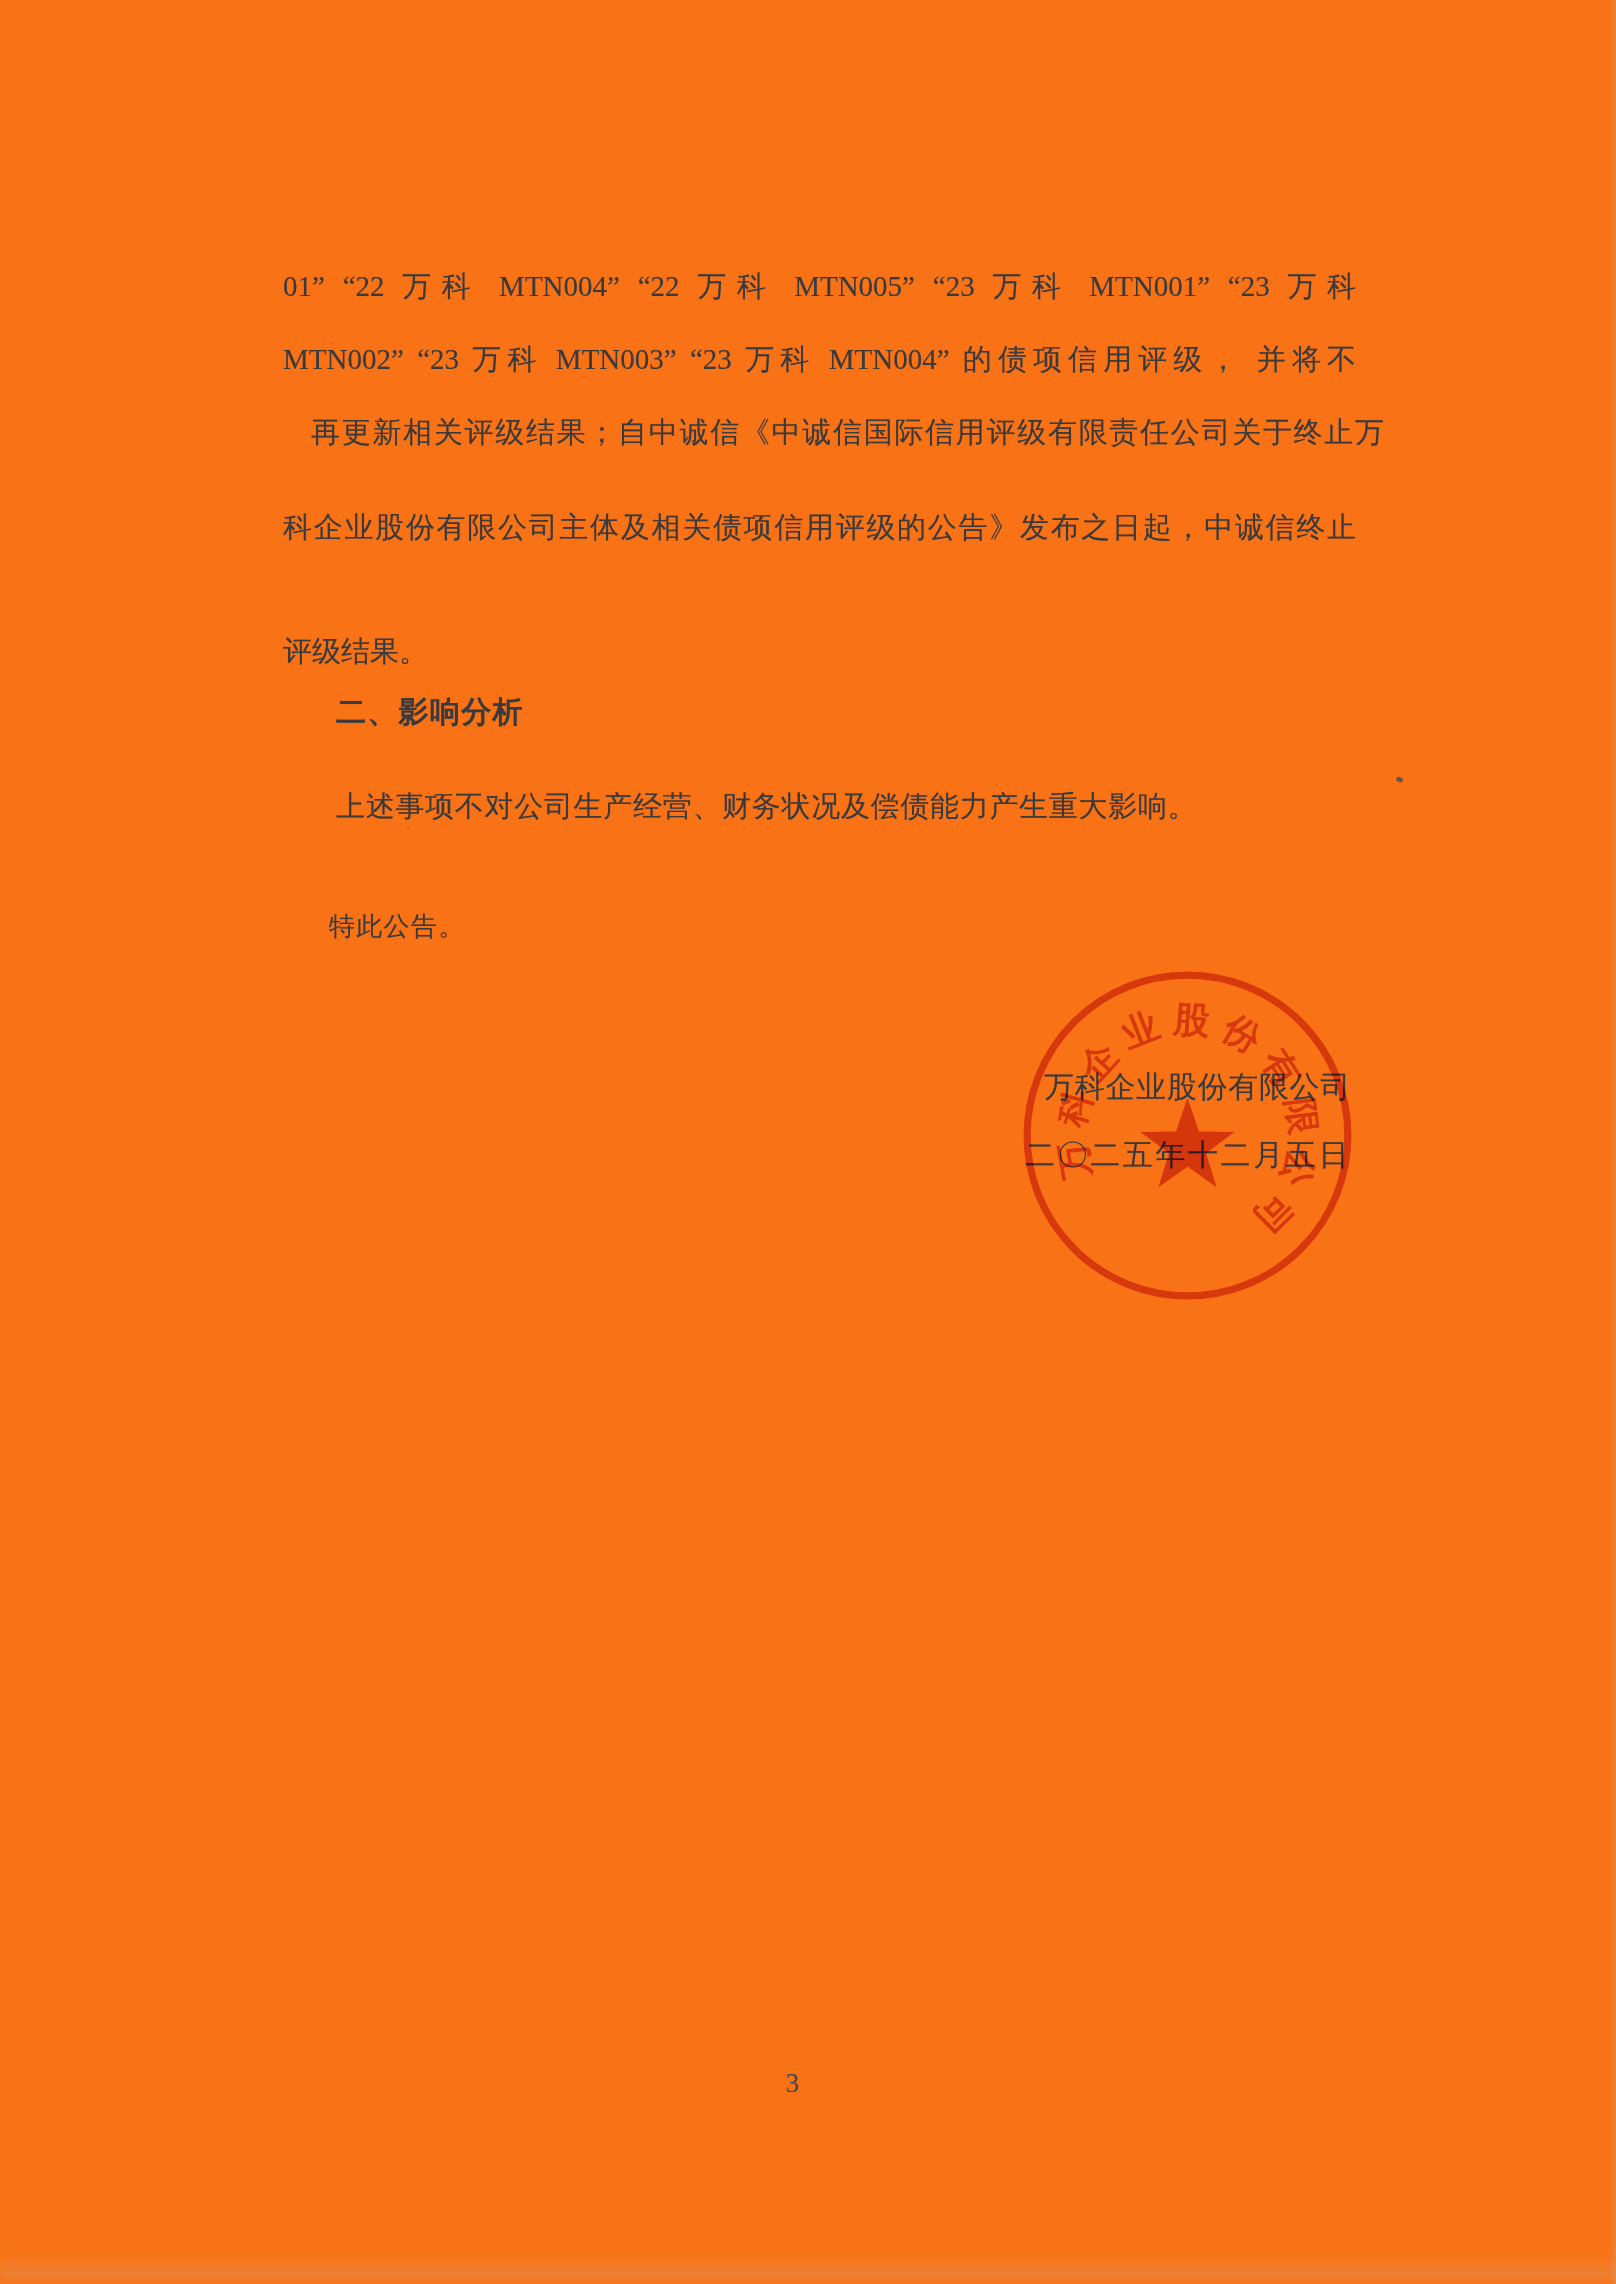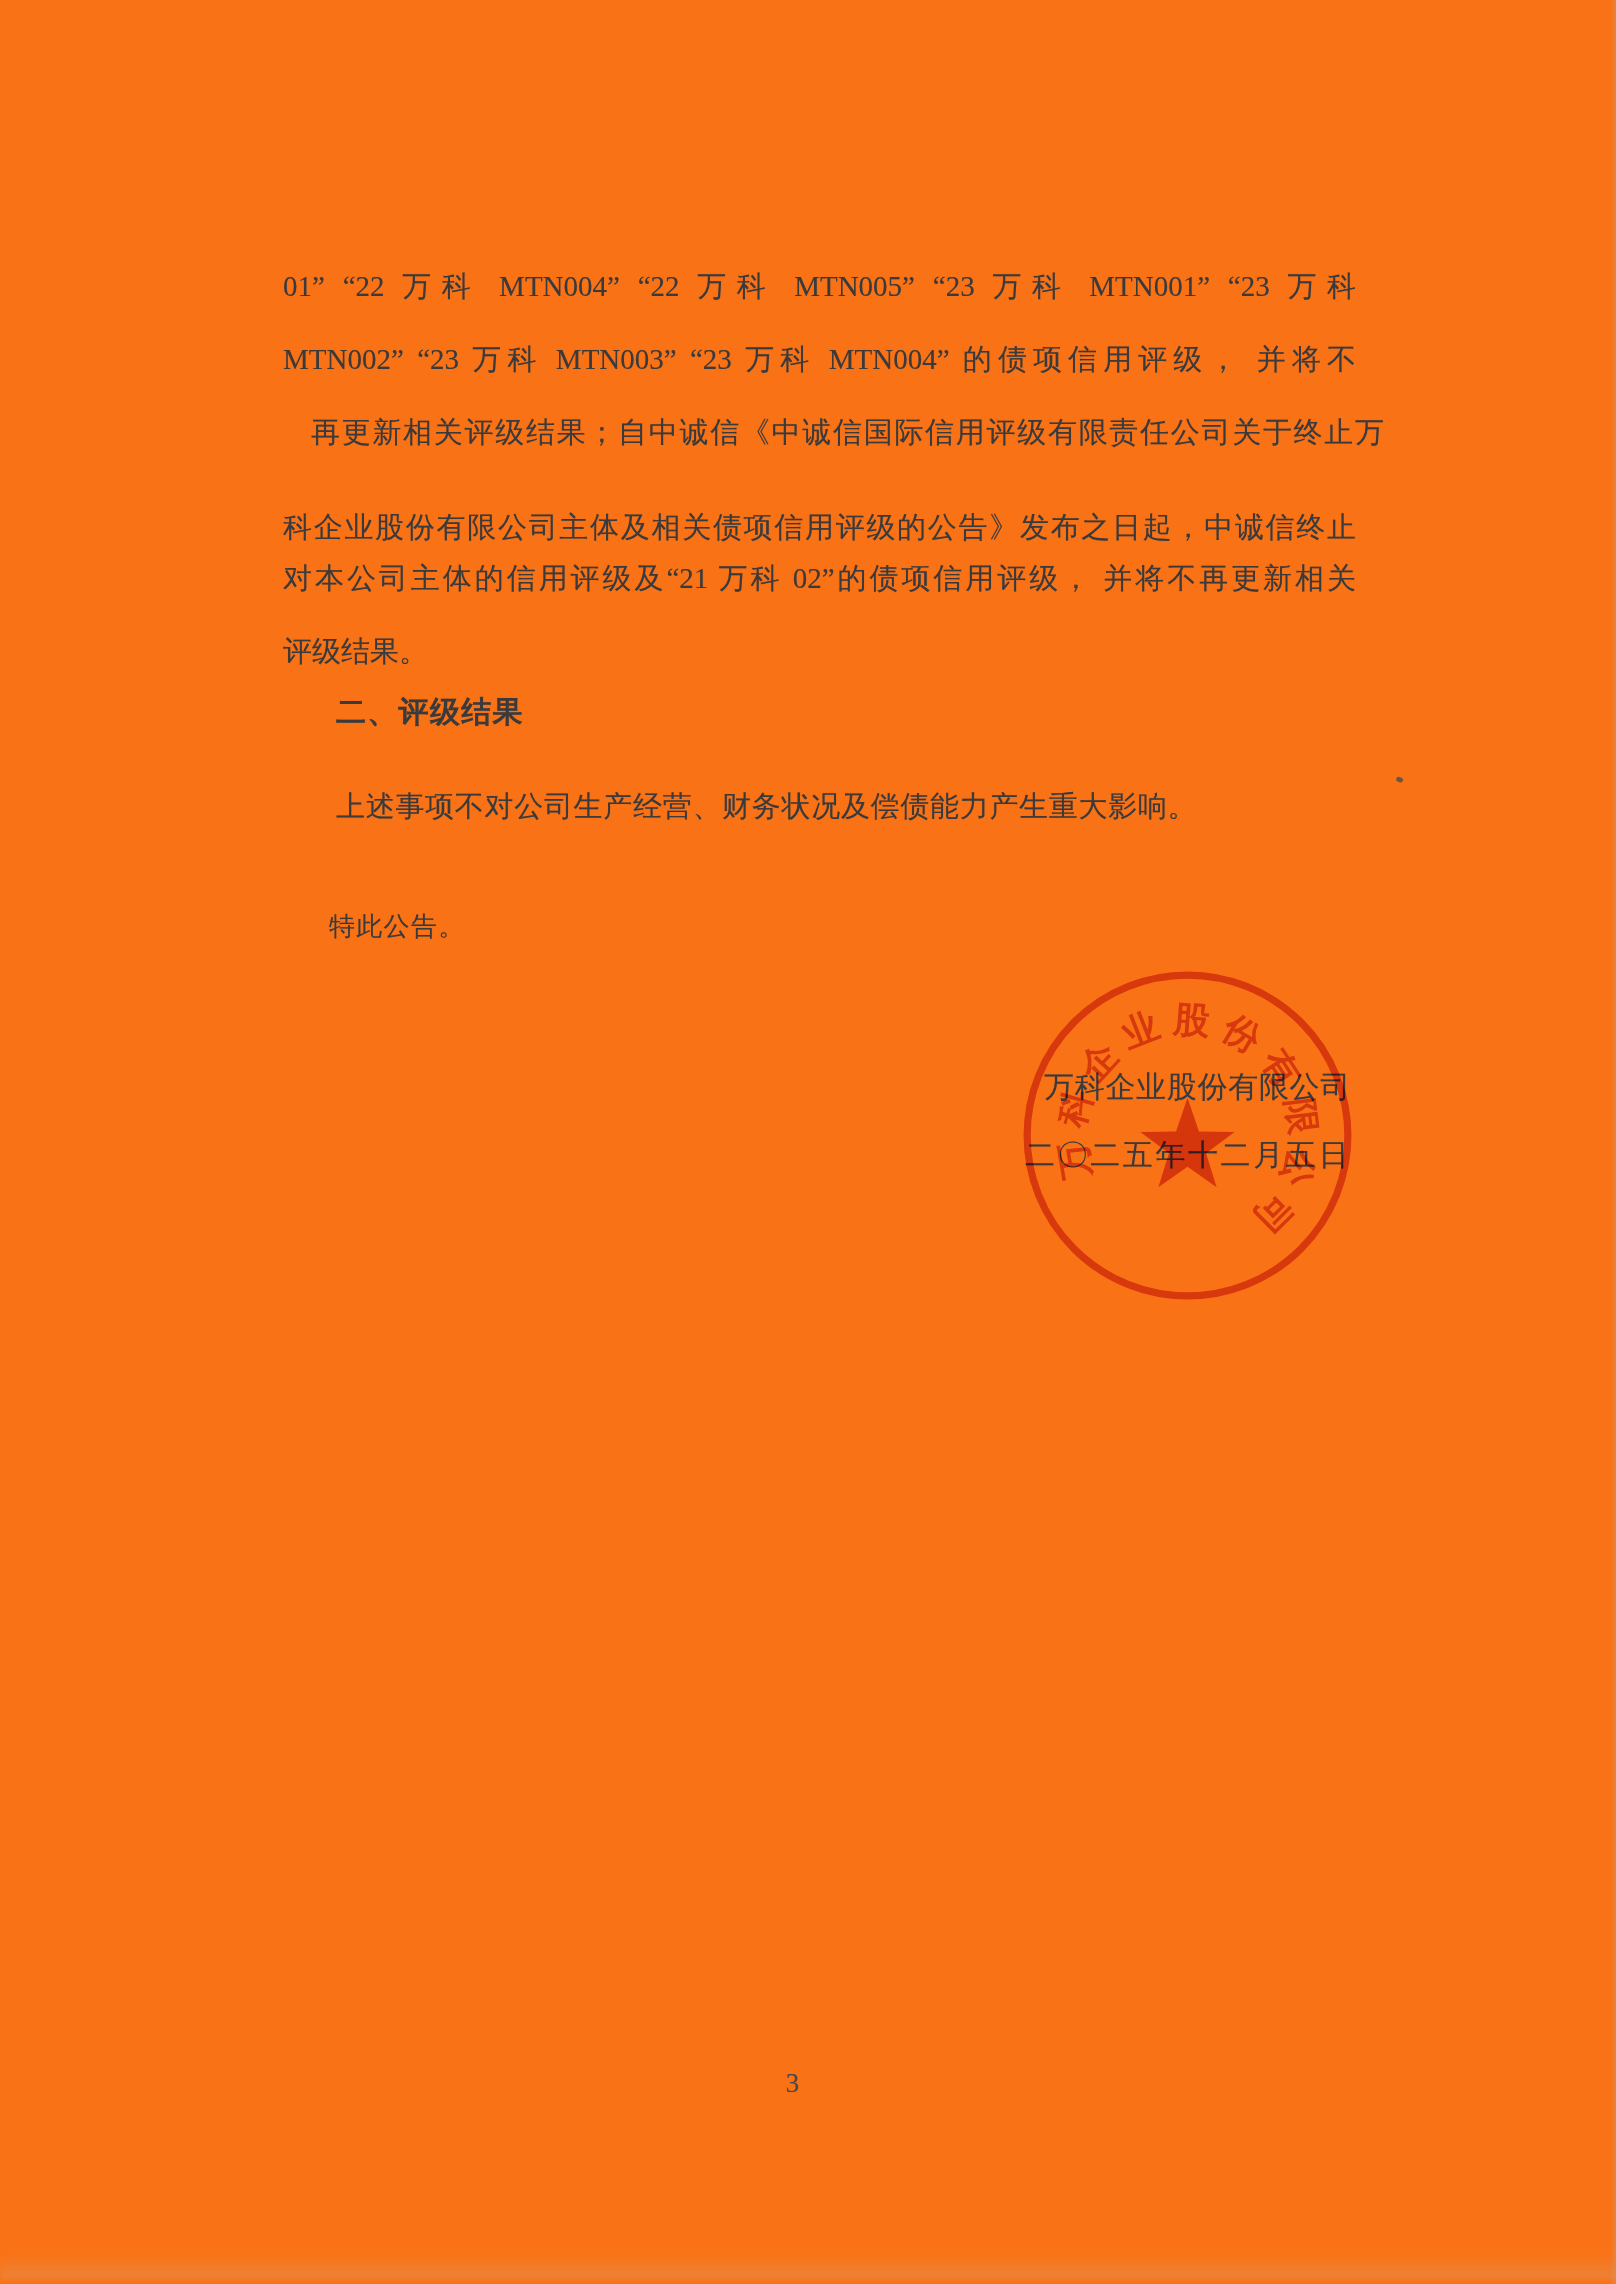--- a/index.html
+++ b/index.html
@@ -144,24 +144,23 @@
 </style>
 </head>
 <body>
 
 <div class="page">
 
   <div class="bodyline ink l0">01” “22 万科 MTN004” “22 万科 MTN005” “23 万科 MTN001” “23 万科</div>
   <div class="bodyline ink l1">MTN002” “23 万科 MTN003” “23 万科 MTN004” 的债项信用评级， 并将不</div>
   <div class="bodyline ink l2">再更新相关评级结果；自中诚信《中诚信国际信用评级有限责任公司关于终止万</div>
   <div class="bodyline ink l3">科企业股份有限公司主体及相关债项信用评级的公告》发布之日起，中诚信终止</div>
-  <div class="bodyline ink l4">对本公司主体的信用评级及“21 万科 02”的债项信用评级， 并将不再更新相关</div>
   <div class="bodyline ink l5 lastline">评级结果。</div>
 
-  <div class="heading ink">二、评级结果</div>
+  <div class="heading ink">二、影响分析</div>
 
   <div class="impact ink">上述事项不对公司生产经营、财务状况及偿债能力产生重大影响。</div>
 
   <div class="closing ink">特此公告。</div>
 
   <div class="sig-company ink">万科企业股份有限公司</div>
   <div class="sig-date ink">二〇二五年十二月五日</div>
 
   <svg class="stamp" viewBox="0 0 520 520" xmlns="http://www.w3.org/2000/svg">
     <g>

